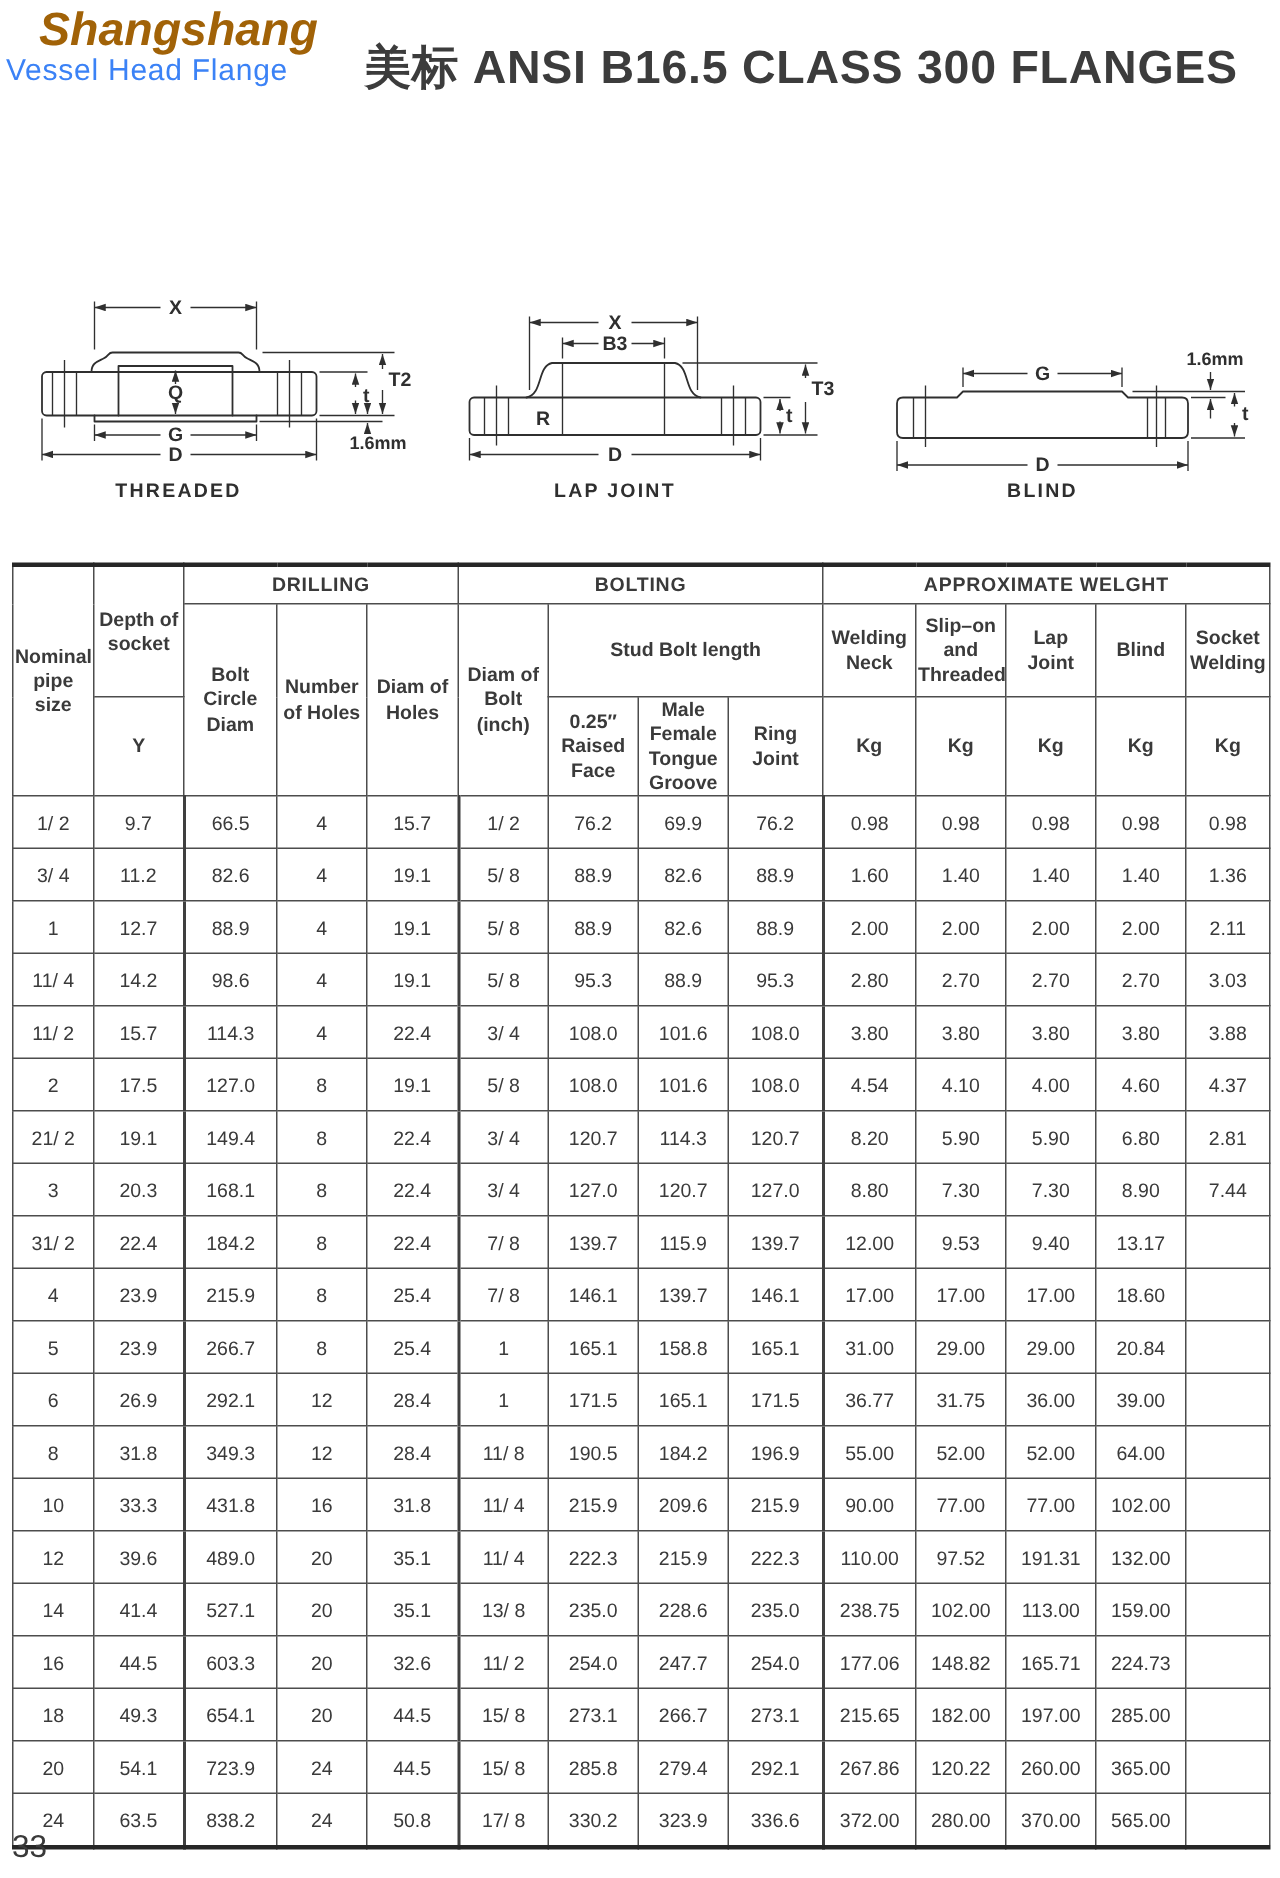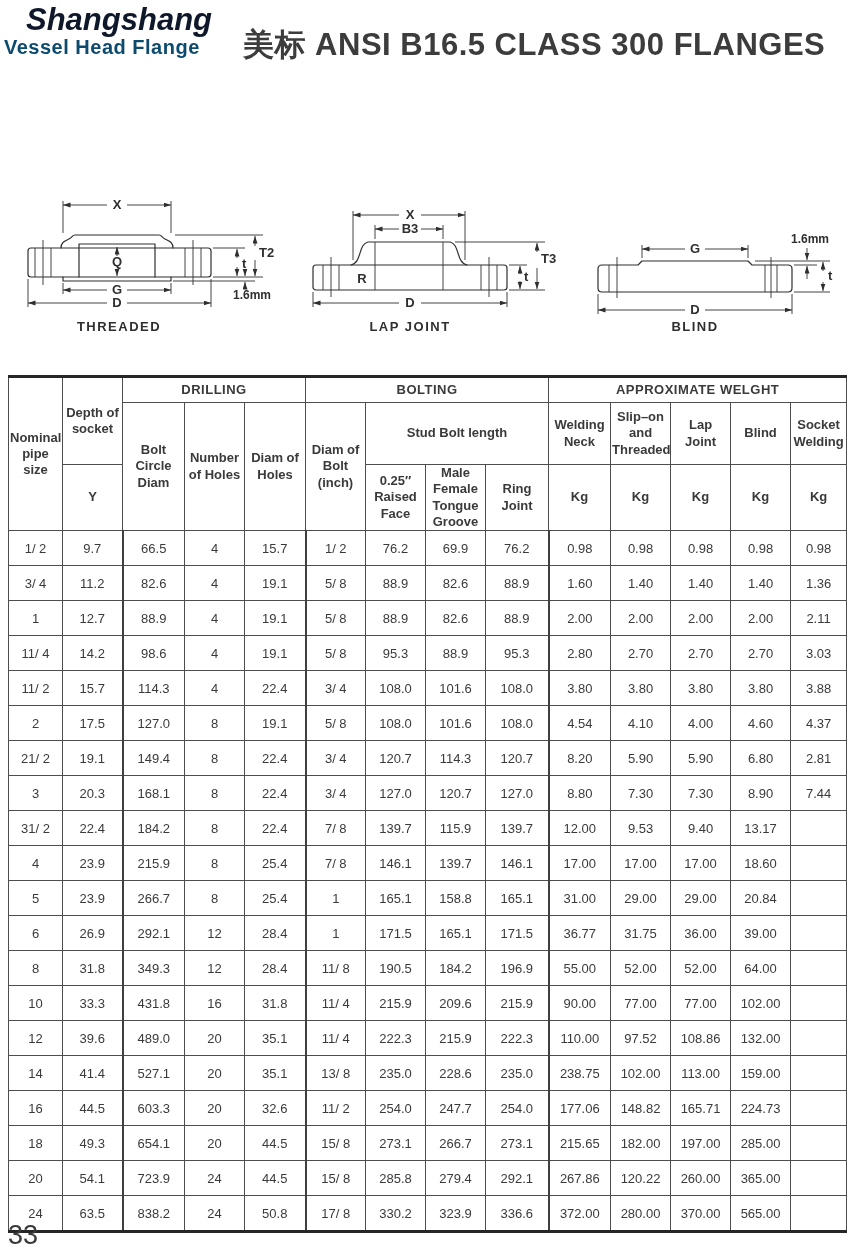--- a/index.html
+++ b/index.html
@@ -1,22 +1,22 @@
 <!DOCTYPE html>
 <html><head>
 <meta charset="utf-8">
 <style>
   html,body{margin:0;padding:0;background:#fff;}
   .page{position:relative;width:853px;height:1252px;background:#fff;overflow:hidden;
         font-family:"Liberation Sans","DejaVu Sans",sans-serif;color:#3a3a3a;}
 
   
   .brand{position:absolute;left:26px;top:2px;font-size:31px;font-weight:bold;font-style:italic;
-         color:#0f172a;letter-spacing:0px;}
-  .tagline{position:absolute;left:4px;top:36px;font-size:20px;font-weight:700;color:#0c4a6e;letter-spacing:.5px;}
+         color:#a16207;letter-spacing:0px;}
+  .tagline{position:absolute;left:4px;top:36px;font-size:20px;font-weight:400;color:#3b82f6;letter-spacing:.5px;}
   .title{position:absolute;left:243px;top:24px;font-size:31px;font-weight:700;color:#3c3c3c;letter-spacing:.5px;}
 
   
   .drw{position:absolute;top:190px;}
   .drw svg text{font-family:"Liberation Sans","DejaVu Sans",sans-serif;fill:#2f2f2f;
                 font-size:13px;font-weight:bold;text-anchor:middle;}
   .drw svg text.cap{font-size:13px;letter-spacing:1.5px;}
   .drw svg text.sm{font-size:12px;}
   .drw svg text.as{text-anchor:start;}
   .ol{stroke:#2f2f2f;stroke-width:1.2;fill:none;stroke-linejoin:round;stroke-linecap:round;}
@@ -31,21 +31,21 @@
              font-weight:normal;color:#3a3a3a;padding:0 1px;overflow:hidden;}
   table.spec th{font-size:13px;line-height:1.25;font-weight:bold;}
   table.spec td{font-size:13px;height:34px;}
   tr.hA{height:26px;} tr.hB{height:62px;} tr.hC{height:50px;}
   th.grp{font-size:14px;letter-spacing:.5px;}
   th.tiny{font-size:10px;line-height:1.1;}
   th.med{font-size:12px;line-height:1.2;}
   th.gl,table.spec tbody td:nth-child(3),table.spec tbody td:nth-child(6),
   table.spec tbody td:nth-child(10){border-left:2px solid #3f3f3f;}
 
-  .pageno{position:absolute;left:8px;top:1220px;font-size:27px;color:#3a3a3a;}
+  .pageno{position:absolute;left:8px;top:1220px;font-size:21px;color:#3a3a3a;}
 </style>
 </head>
 <body>
 
 <div class="page">
 
   <div class="brand">Shangshang</div>
   <div class="tagline">Vessel Head Flange</div>
   <div class="title">美标 ANSI B16.5 CLASS 300 FLANGES</div>
 
@@ -480,21 +480,21 @@
           <td>39.6</td>
           <td>489.0</td>
           <td>20</td>
           <td>35.1</td>
           <td>11/ 4</td>
           <td>222.3</td>
           <td>215.9</td>
           <td>222.3</td>
           <td>110.00</td>
           <td>97.52</td>
-          <td>108.86</td>
+          <td>191.31</td>
           <td>132.00</td>
           <td></td>
         </tr>
         <tr>
           <td>14</td>
           <td>41.4</td>
           <td>527.1</td>
           <td>20</td>
           <td>35.1</td>
           <td>13/ 8</td>

